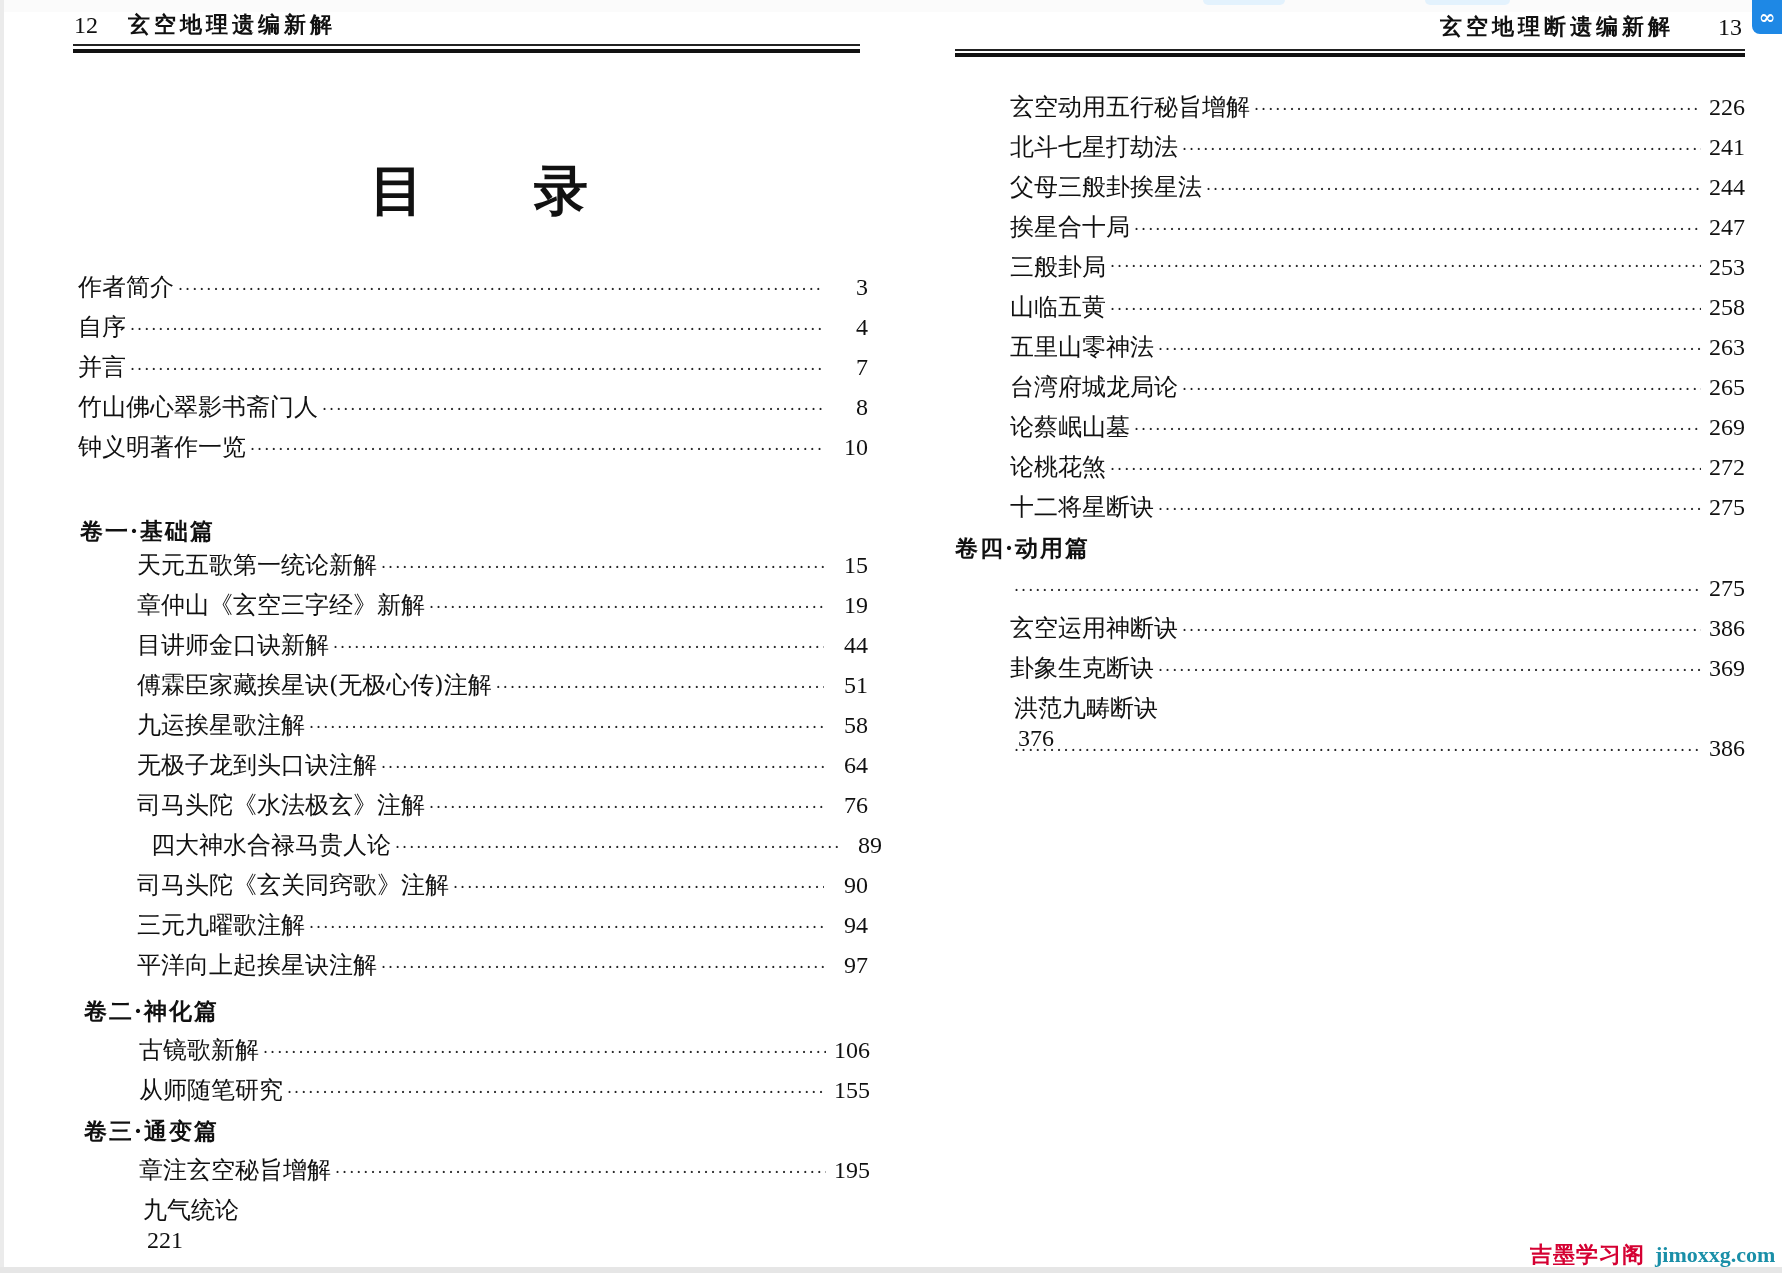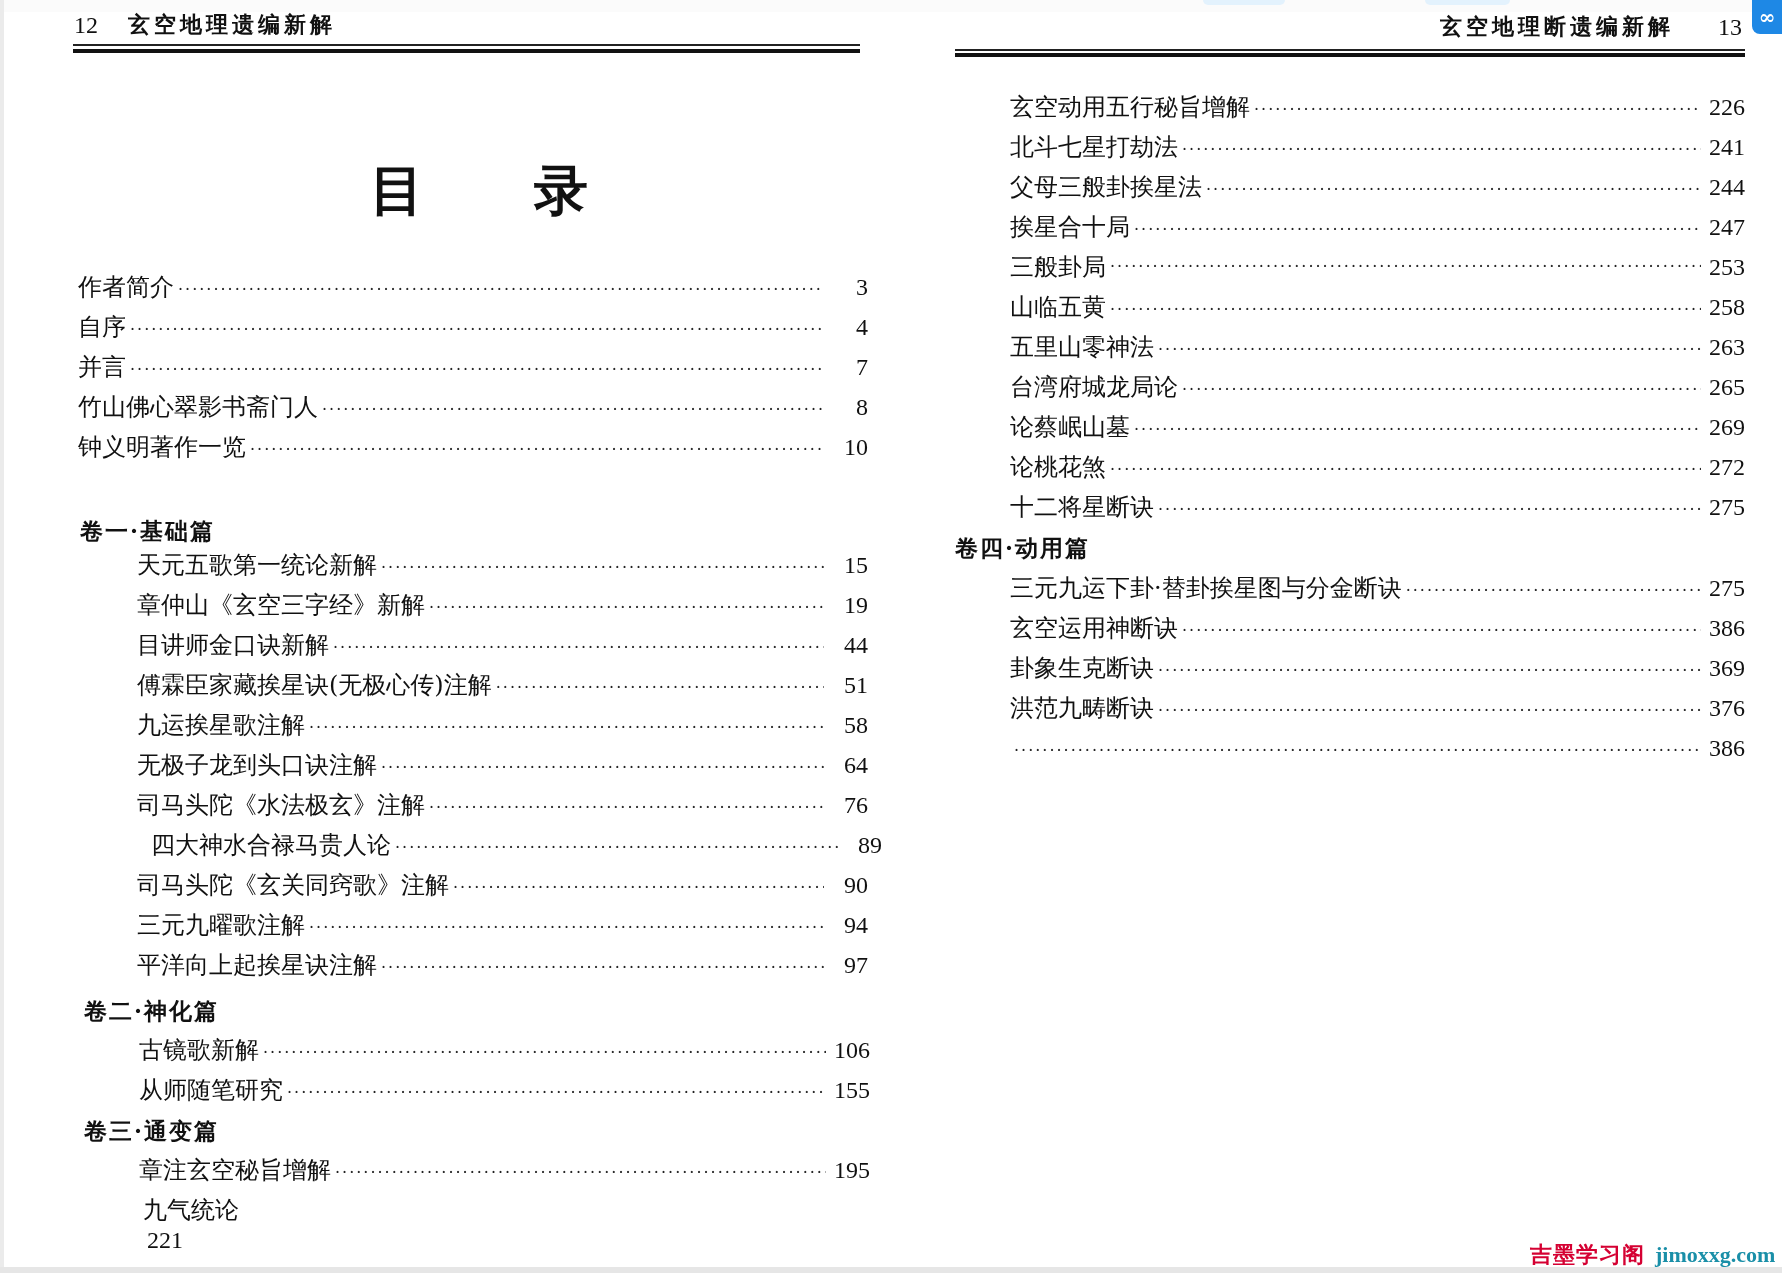--- a/index.html
+++ b/index.html
@@ -240,35 +240,34 @@
       <span class="pg">272</span>
   </div>
   <div class="row" style="left:1010px;top:492px;width:735px;">
     <span class="label">十二将星断诀</span>
       <span class="leader"></span>
       <span class="pg">275</span>
   </div>
 
   <div class="section" style="left:955px;top:533px;">卷四·动用篇</div>
   <div class="row" style="left:1010px;top:573px;width:735px;">
-    <span class="label">三元九运下卦·替卦挨星图与分金断诀</span>
       <span class="leader"></span>
       <span class="pg">275</span>
   </div>
   <div class="row" style="left:1010px;top:613px;width:735px;">
     <span class="label">玄空运用神断诀</span>
       <span class="leader"></span>
       <span class="pg">386</span>
   </div>
   <div class="row" style="left:1010px;top:653px;width:735px;">
     <span class="label">卦象生克断诀</span>
       <span class="leader"></span>
       <span class="pg">369</span>
   </div>
-  <div class="row" style="left:1010px;top:693px;width:735px;">
+  <div class="row" style="left:1010px;top:693px;width:735px;flex-direction:column;">
     <span class="label">洪范九畴断诀</span>
       <span class="leader"></span>
       <span class="pg">376</span>
   </div>
   <div class="row" style="left:1010px;top:733px;width:735px;">
       <span class="leader"></span>
       <span class="pg">386</span>
   </div>
 </div>
 

